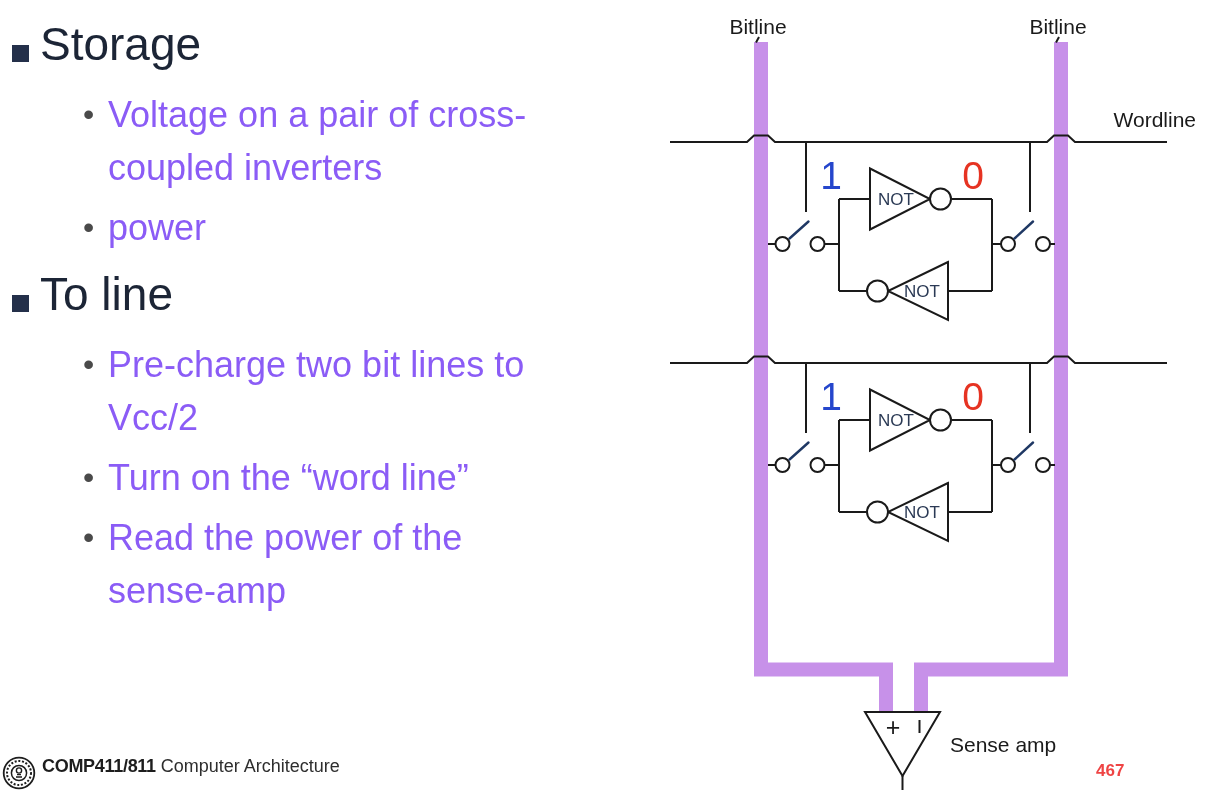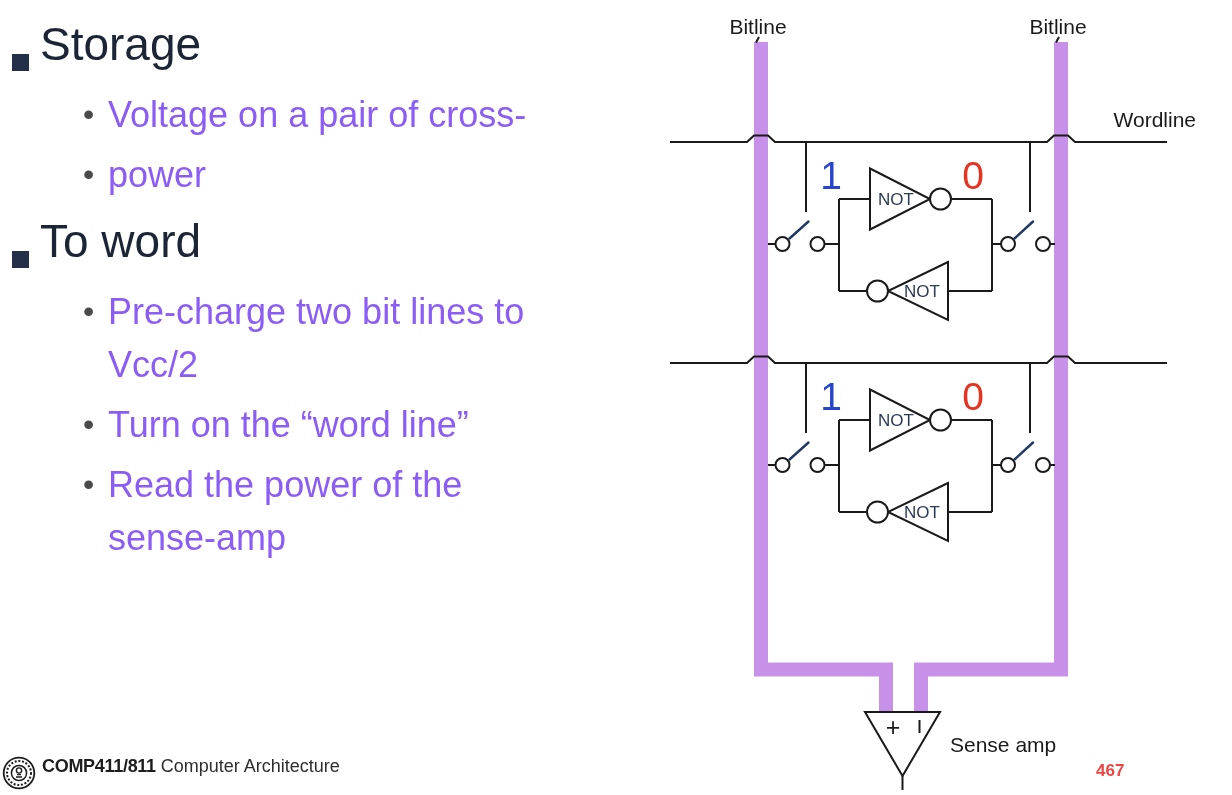--- a/index.html
+++ b/index.html
@@ -2,21 +2,21 @@
 <html><head>
 <meta charset="utf-8">
 <style>
   html,body{margin:0;padding:0;background:#ffffff;}
   .slide{
     position:relative;width:1232px;height:795px;background:#ffffff;overflow:hidden;
     font-family:"Liberation Sans",sans-serif;
   }
   
   .left-panel{position:absolute;left:12px;top:18px;width:636px;}
-  .h-row{display:flex;align-items:flex-end;}
+  .h-row{display:flex;align-items:center;}
   .h-sq{width:17px;height:17px;background:#24304a;margin-top:18px;flex:0 0 17px;}
   .h-text{margin-left:11px;font-size:46px;line-height:53px;color:#1c2536;}
   .sec-items{margin-top:17px;margin-bottom:14px;}
   .item{display:flex;margin-bottom:7px;}
   .dot{margin-left:57px;width:39px;flex:0 0 39px;text-align:center;
        font-size:32px;line-height:53px;color:#4a4a4a;}
   .lines{font-size:36px;line-height:53px;color:#8b5cf6;}
   
   svg.diagram{position:absolute;left:0;top:0;}
   .wire{stroke:#1a1a1a;stroke-width:2;fill:none;}
@@ -43,33 +43,34 @@
 
     <div class="h-row">
       <span class="h-sq"></span>
       <span class="h-text">Storage</span>
     </div>
     <div class="sec-items">
       <div class="item">
         <span class="dot">•</span>
         <div class="lines">
           <div>Voltage on a pair of cross-</div>
+          <div>coupled inverters</div>
         </div>
       </div>
       <div class="item">
         <span class="dot">•</span>
         <div class="lines">
           <div>power</div>
         </div>
       </div>
     </div>
 
     <div class="h-row">
       <span class="h-sq"></span>
-      <span class="h-text">To word</span>
+      <span class="h-text">To line</span>
     </div>
     <div class="sec-items">
       <div class="item">
         <span class="dot">•</span>
         <div class="lines">
           <div>Pre-charge two bit lines to</div>
           <div>Vcc/2</div>
         </div>
       </div>
       <div class="item">

